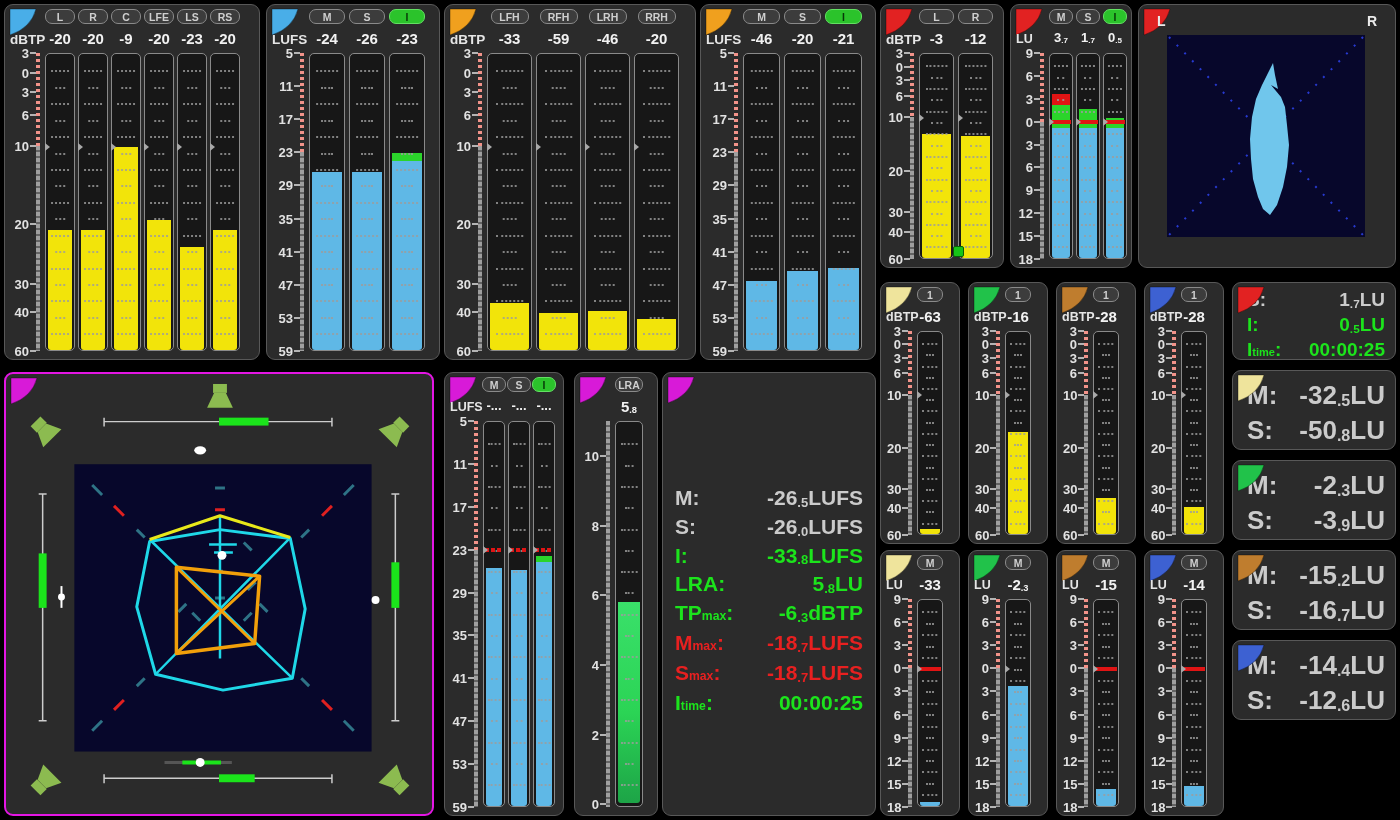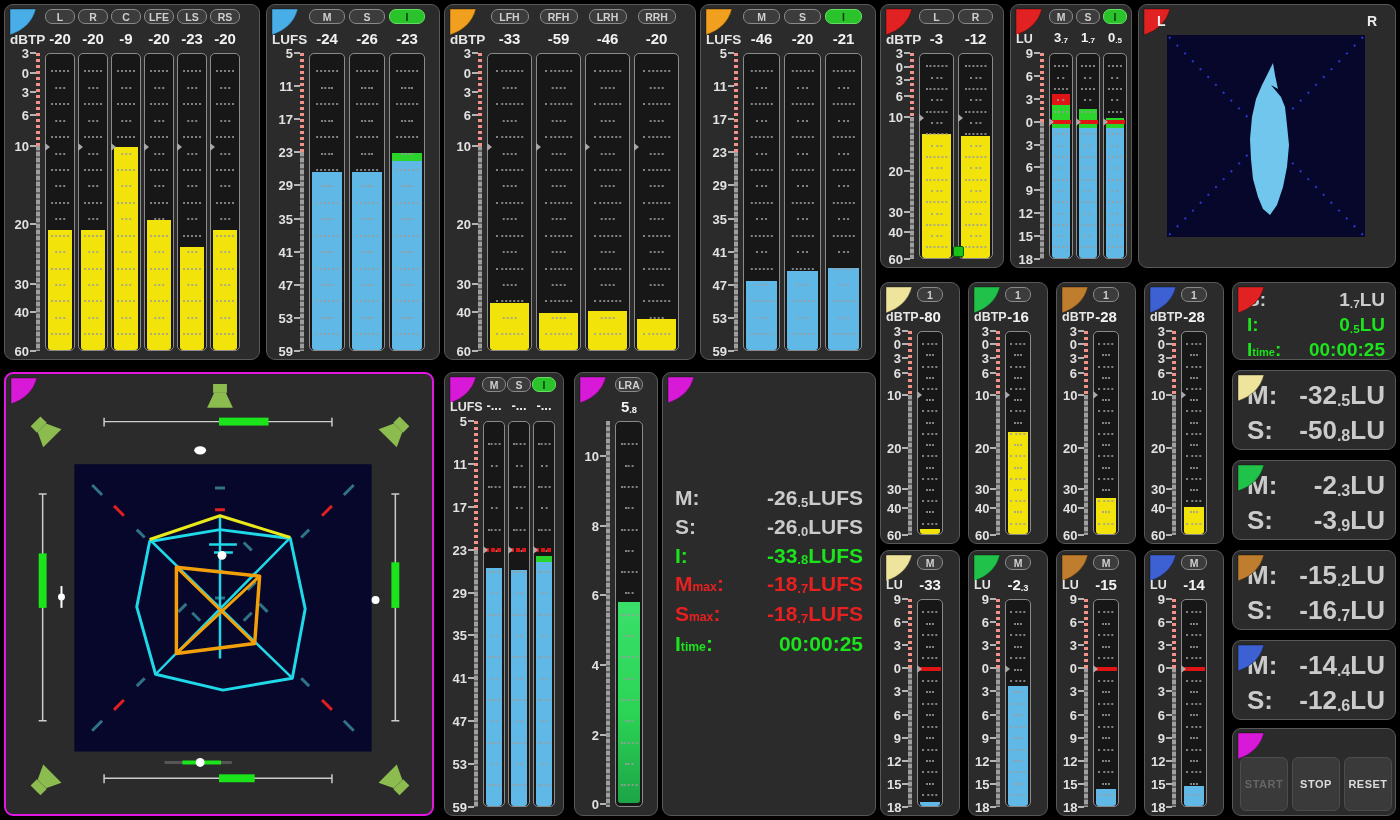--- a/index.html
+++ b/index.html
@@ -127,43 +127,43 @@
           <span><span>-26</span><span class="dec">.5</span><span>LUFS</span></span>
         </div>
         <div class="statrow c-gray">
           <span>S:</span>
           <span><span>-26</span><span class="dec">.0</span><span>LUFS</span></span>
         </div>
         <div class="statrow c-green">
           <span>I:</span>
           <span><span>-33</span><span class="dec">.8</span><span>LUFS</span></span>
         </div>
+        <div class="statrow c-green">
+          <span>LRA:</span>
+          <span><span>5</span><span class="dec">.8</span><span>LU</span></span>
+        </div>
+        <div class="statrow c-green">
+          <span>TP<span class="sub">max</span>:</span>
+          <span><span>-6</span><span class="dec">.3</span><span>dBTP</span></span>
+        </div>
         <div class="statrow c-red">
           <span>M<span class="sub">max</span>:</span>
           <span><span>-18</span><span class="dec">.7</span><span>LUFS</span></span>
         </div>
         <div class="statrow c-red">
           <span>S<span class="sub">max</span>:</span>
           <span><span>-18</span><span class="dec">.7</span><span>LUFS</span></span>
         </div>
         <div class="statrow c-green">
           <span>I<span class="sub">time</span>:</span>
           <span><span>00:00:25</span></span>
         </div>
       </div>
   </div>
 
-  <div class="panel" id="transport-panel" style="left:1232px;top:728px;width:164px;height:88px;">
-    <span class="cicon" id="transport-icon"><svg width="30" height="30" viewBox="0 0 30 30">
-          <path d="M2,2 L28,2 Q23,21 2,28 Z" fill="#d81ad8" stroke="rgba(0,0,0,0.35)"></path>
-        </svg></span>
-    <div class="tbtn disabled" style="left:7px;">START</div>
-    <div class="tbtn" style="left:59px;">STOP</div>
-    <div class="tbtn" style="left:111px;">RESET</div>
-  </div>
 
 <div class="panel" style="left: 4px; top: 4px; width: 256px; height: 356px;">
       <span class="cicon"><svg width="30" height="30" viewBox="0 0 30 30">
           <path d="M2,2 L28,2 Q23,21 2,28 Z" fill="#49aee8" stroke="rgba(0,0,0,0.35)"></path>
         </svg></span>
       <span class="unit" style="top: 27px;">dBTP</span>
       <div class="sclabel" style="left: 6px; width: 18px; top: 41px;">3</div>
       <div class="mtick" style="left: 25px; top: 47px;"></div>
       <div class="sclabel" style="left: 6px; width: 18px; top: 60.668px;">0</div>
       <div class="mtick" style="left: 25px; top: 66.668px;"></div>
@@ -825,21 +825,21 @@
       <div class="mtick" style="left: 21px; top: 163.892px;"></div>
       <div class="sclabel" style="left: 6px; width: 14px; top: 198.896px;">30</div>
       <div class="mtick" style="left: 21px; top: 204.896px;"></div>
       <div class="sclabel" style="left: 6px; width: 14px; top: 218.072px;">40</div>
       <div class="mtick" style="left: 21px; top: 224.072px;"></div>
       <div class="sclabel" style="left: 6px; width: 14px; top: 245px;">60</div>
       <div class="mtick" style="left: 21px; top: 251px;"></div>
       <div class="trackr" style="left: 27px; top: 48px; height: 63.852px;"></div>
       <div class="trackg" style="left: 27px; top: 111.852px; height: 140.148px;"></div>
       <div class="chip" style="left: 36px; top: 4px; width: 26px;">1</div>
-      <div class="val" style="left: 33px; top: 25px; width: 32px; font-size: 15px;"><span>-80</span></div>
+      <div class="val" style="left: 33px; top: 25px; width: 32px; font-size: 15px;"><span>-63</span></div>
       <div class="chan" style="left: 36px; top: 48px; width: 26px; height: 204px;">
         <div class="seg seg-yellow last" style="top: 97.36%; height: 2.64%;"></div>
         <div class="dotrow" style="top: 5.55%; width: 64%;"></div>
         <div class="dotrow" style="top: 11.1%; width: 34%;"></div>
         <div class="dotrow" style="top: 16.65%; width: 64%;"></div>
         <div class="dotrow" style="top: 22.2%; width: 34%;"></div>
         <div class="dotrow" style="top: 27.75%; width: 64%;"></div>
         <div class="dotrow" style="top: 33.3%; width: 34%;"></div>
         <div class="dotrow" style="top: 38.85%; width: 64%;"></div>
         <div class="dotrow" style="top: 44.4%; width: 34%;"></div>

